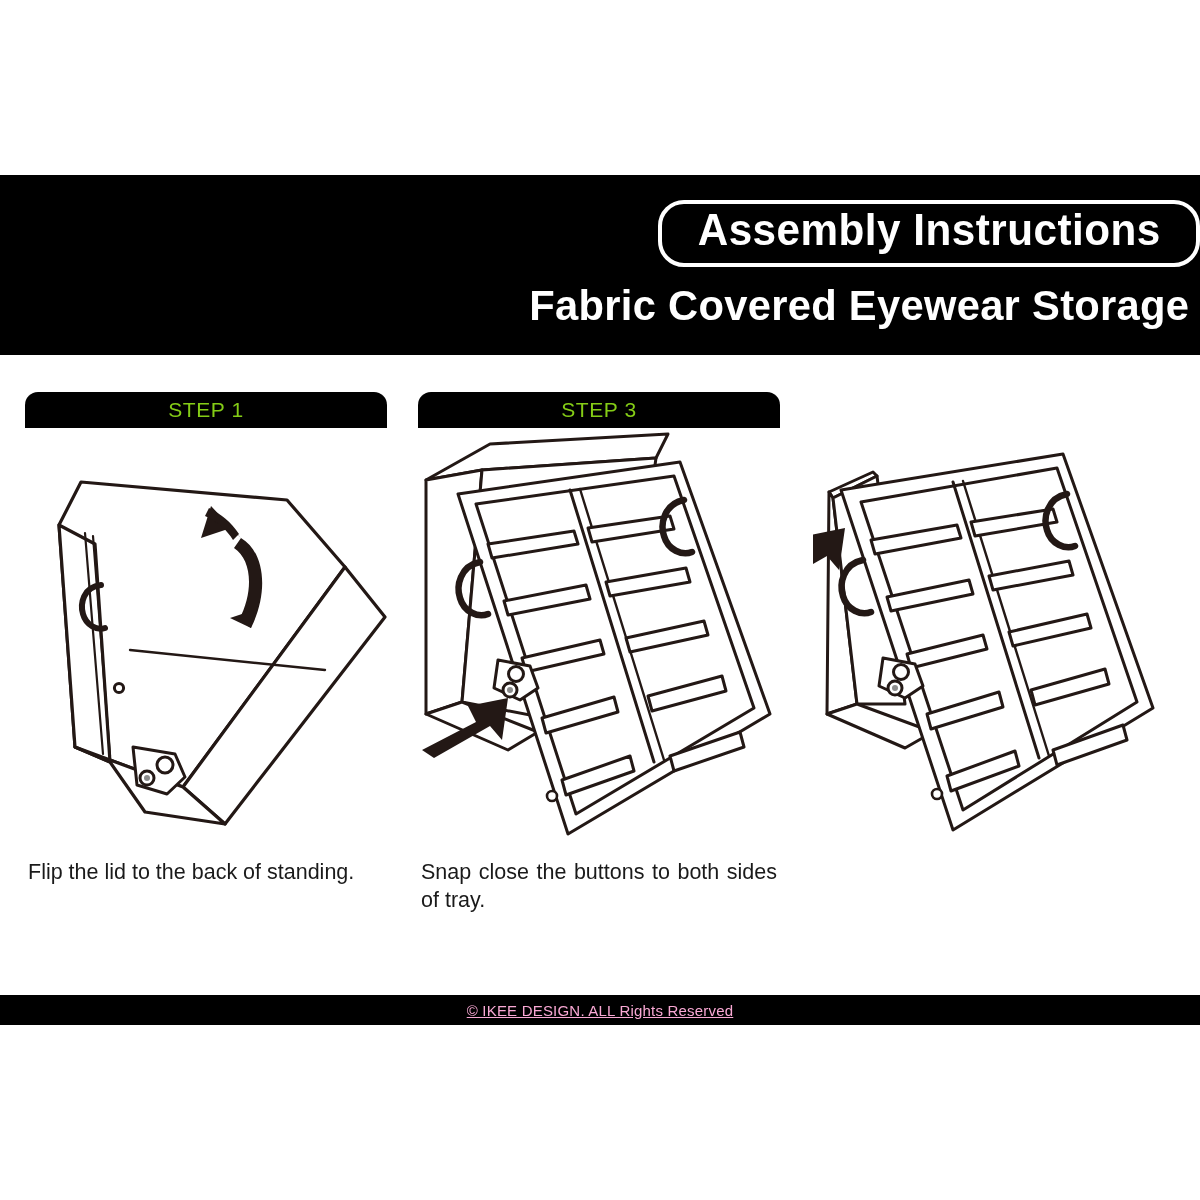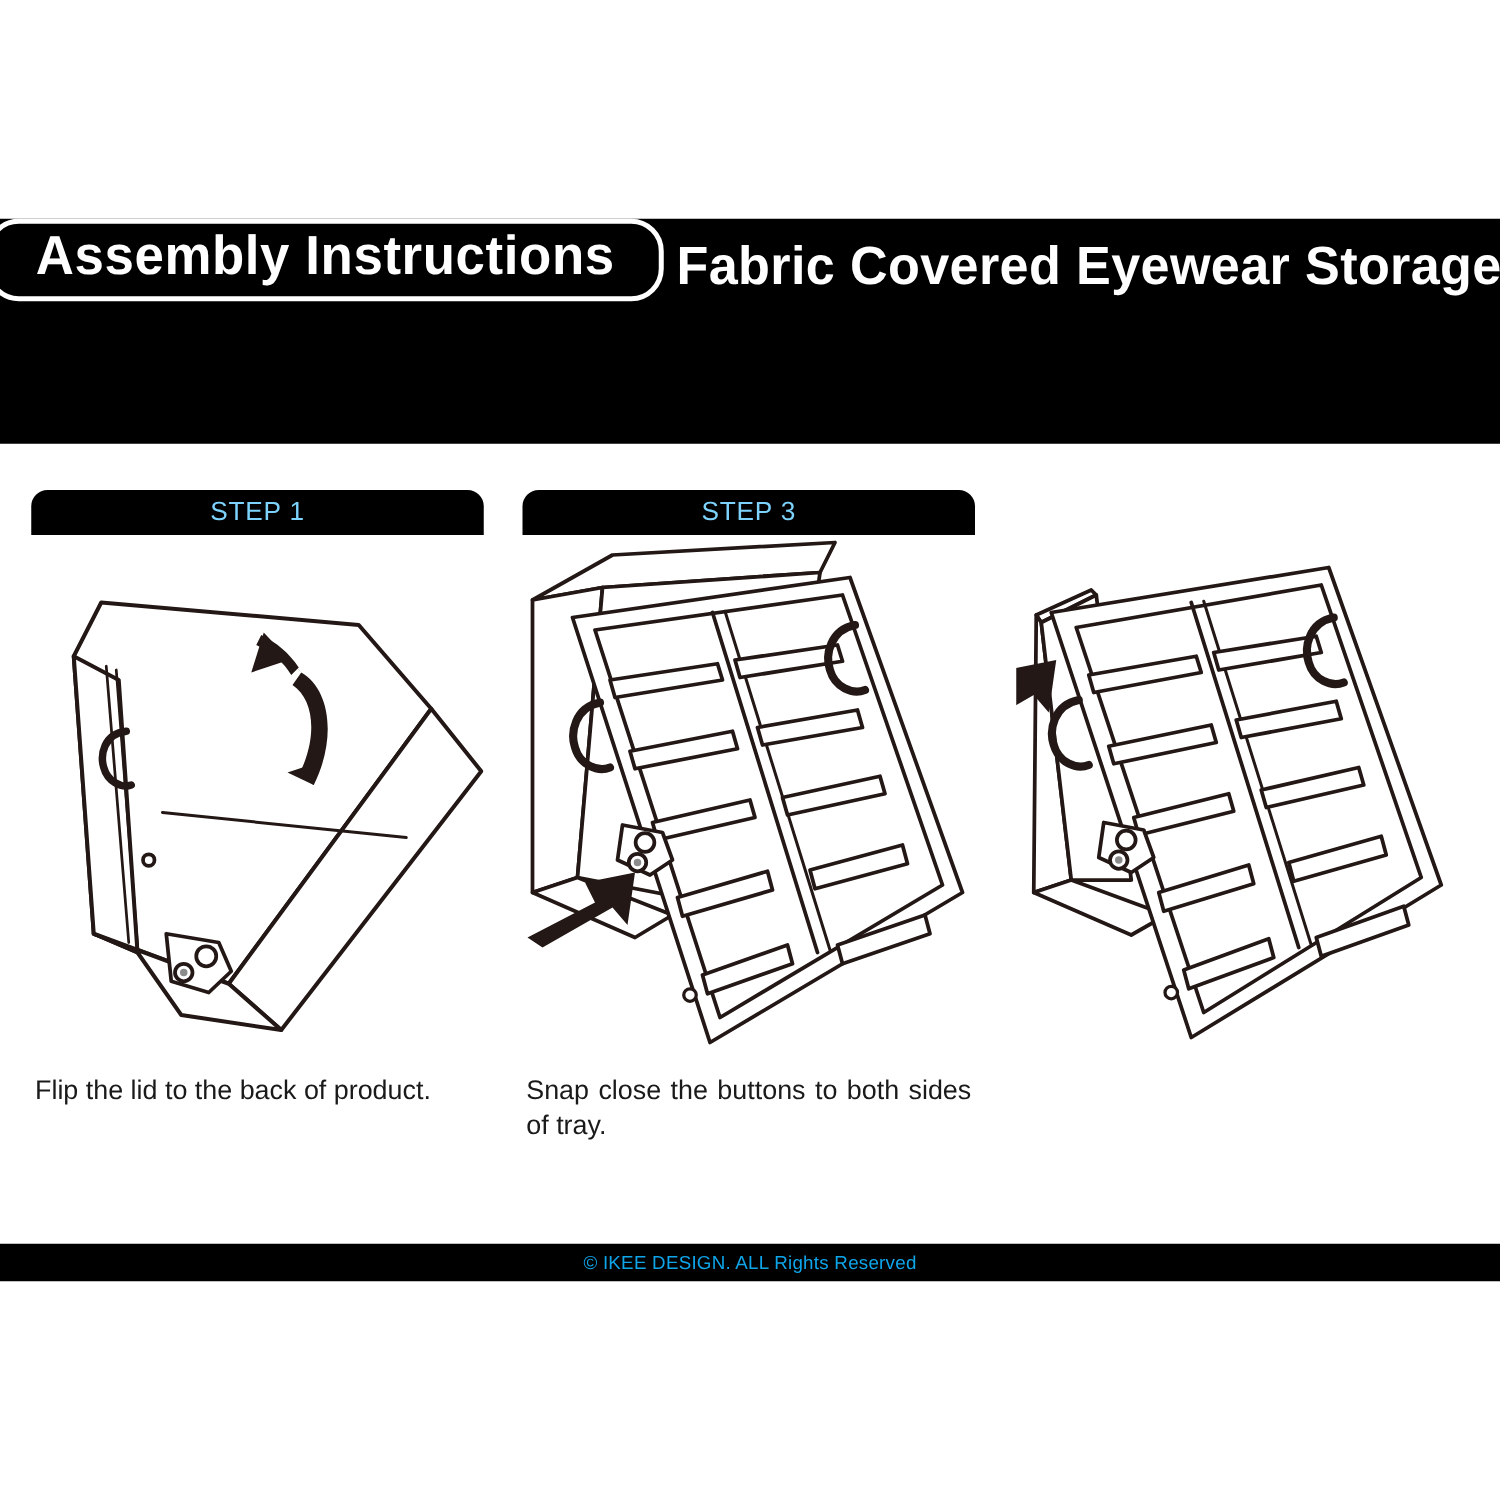--- a/index.html
+++ b/index.html
@@ -25,21 +25,22 @@
 
   
   .header-band {
     position: absolute;
     left: 0;
     top: 175px;
     width: 1200px;
     height: 180px;
     background: #000000;
     display: flex;
-    align-items: flex-start;
+    flex-direction: column;
+    align-items: flex-end;
     justify-content: center;
   }
   .title-pill {
     border: 4px solid #ffffff;
     border-radius: 26px;
     padding: 3px 26px 9px 26px;
     display: inline-block;
     line-height: 1;
   }
   .title-pill-text {
@@ -83,21 +84,21 @@
   .step-col.c3 { left: 813px; }
 
   .step-header {
     position: absolute;
     left: 0;
     top: 0;
     width: 362px;
     height: 36px;
     background: #000000;
     border-radius: 13px 13px 0 0;
-    color: #7dd3fc;
+    color: #84cc16;
     font-size: 21px;
     font-weight: normal;
     letter-spacing: 0.6px;
     display: flex;
     align-items: center;
     justify-content: center;
   }
 
   .step-art {
     position: absolute;
@@ -127,23 +128,24 @@
     left: 0;
     top: 995px;
     width: 1200px;
     height: 30px;
     background: #000000;
     display: flex;
     align-items: center;
     justify-content: center;
   }
   .footer-text {
-    color: #0ea5e9;
+    color: #f9a8d4;
     font-size: 15px;
     letter-spacing: 0.2px;
+    text-decoration: underline;
   }
 </style>
 </head>
 <body>
 
 <div id="sheet">
 
   <div class="header-band">
     <div class="title-pill">
       <span class="title-pill-text">Assembly Instructions</span>
@@ -187,21 +189,21 @@
 
           <g>
             <path d="M216 106 C240 120 244 160 226 196 L214 188 C229 159 227 128 209 116 Z" fill="#231815"></path>
             <path d="M226 196 L205 186 L229 178 Z" fill="#231815"></path>
             <path d="M216 106 L186 74 L176 106 L206 96 Z" fill="#231815"></path>
             <path d="M214 102 C206 90 196 82 184 76 L180 84 C193 90 202 98 208 108 Z" fill="#231815"></path>
           </g>
         </svg>
       </div>
 
-      <div class="step-caption c1">Flip the lid to the back of product.</div>
+      <div class="step-caption c1">Flip the lid to the back of standing.</div>
     </div>
 
     <div class="step-col c2">
       <div class="step-header">
         <span>STEP 3</span>
       </div>
 
       <div class="step-art">
         <svg viewBox="0 0 362 420" xmlns="http://www.w3.org/2000/svg">
           <g fill="#ffffff" stroke="#231815" stroke-width="3" stroke-linejoin="round" stroke-linecap="round">

